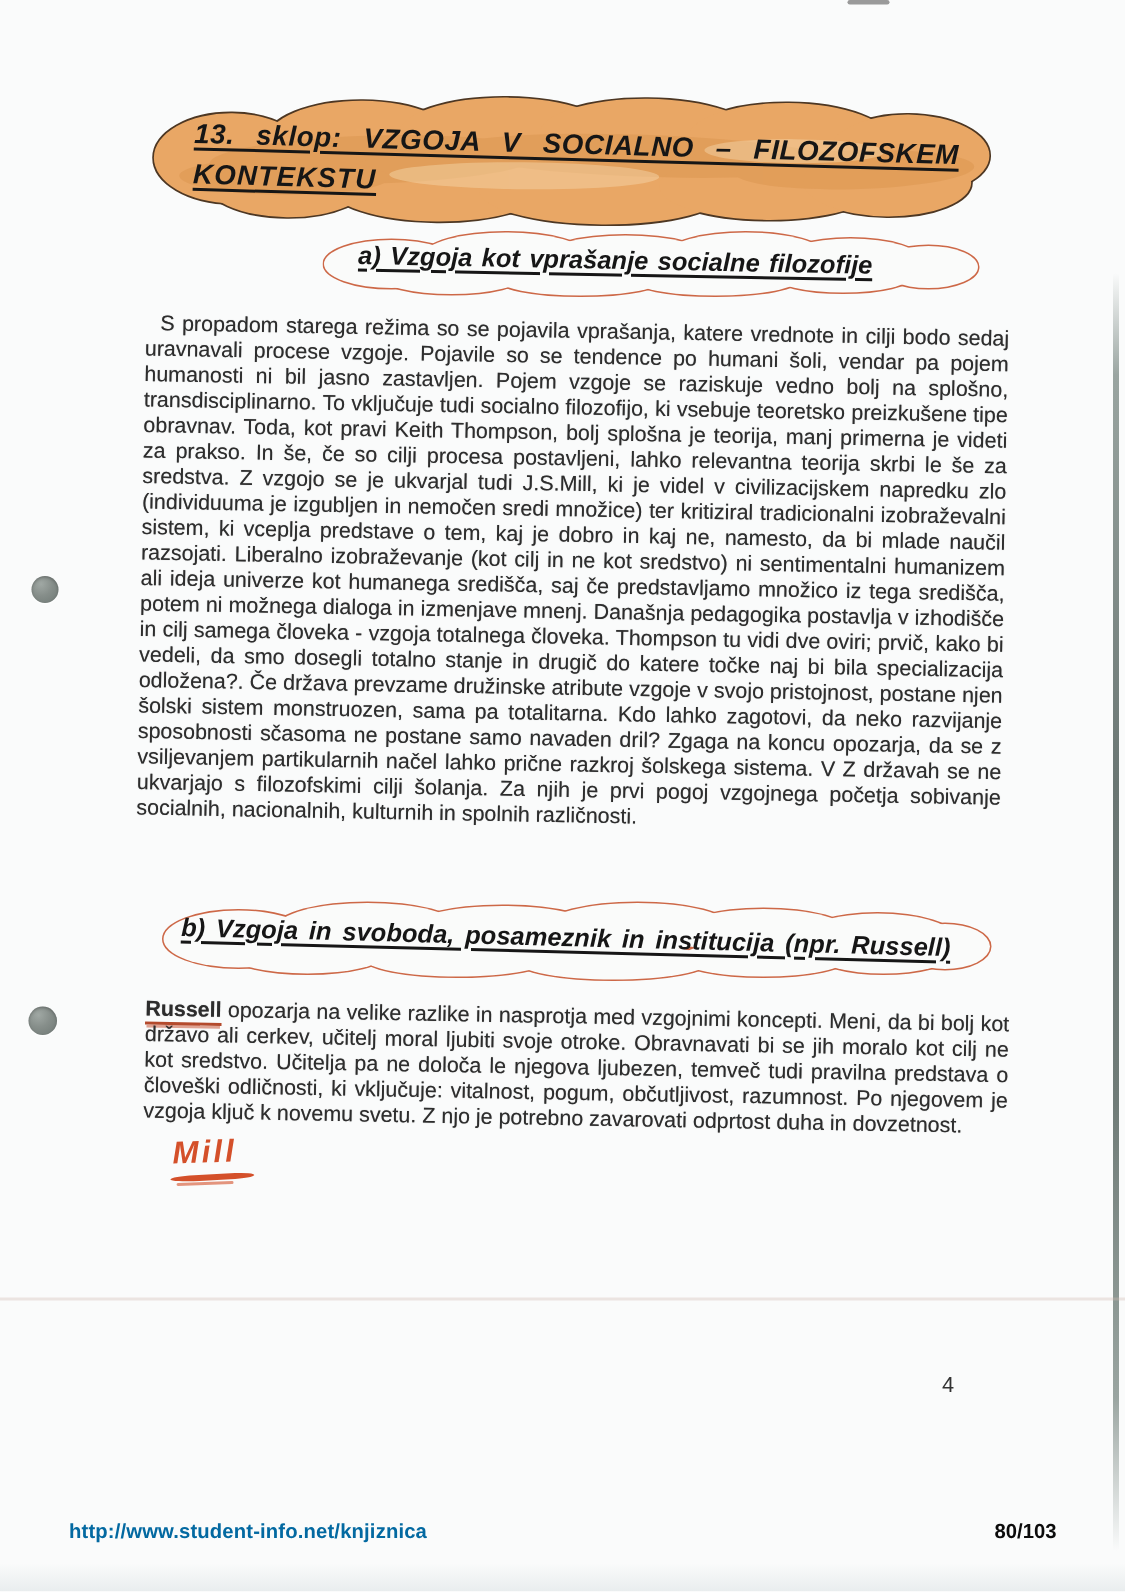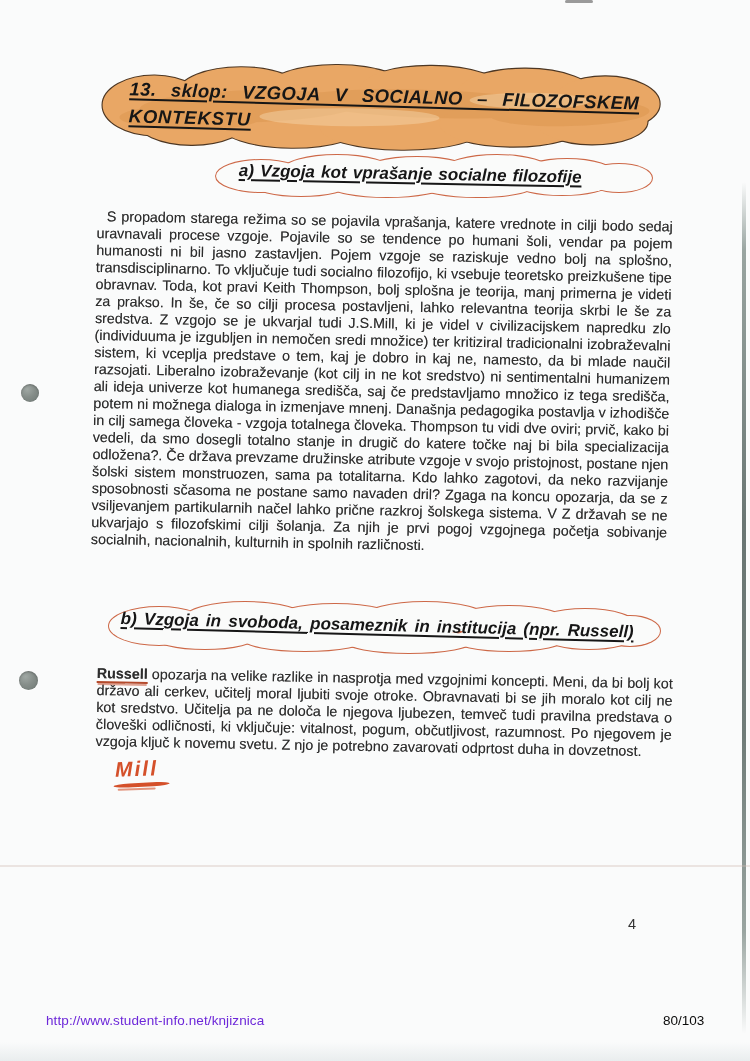--- a/index.html
+++ b/index.html
@@ -54,22 +54,22 @@
   .body-b{top:651px;}
   .lead{font-weight:700;border-bottom:2px solid #b44a2c;box-shadow:0 3px 0 -1px rgba(200,90,60,.55);}
   
   .mill-note{position:absolute;left:115px;top:757px;transform:rotate(-2deg);color:#d4502a;
     font-size:21px;font-weight:700;font-style:italic;letter-spacing:2px;}
   .mill-underline{position:absolute;left:-2px;top:26px;width:56px;height:3.5px;background:#d4502a;
     border-radius:50% 40% 50% 60% / 100% 100% 100% 100%;transform:rotate(-1deg);}
   .mill-underline2{position:absolute;left:2px;top:31px;width:38px;height:1.5px;background:rgba(212,80,42,.6);border-radius:2px;}
   
   .page-num{position:absolute;left:628px;top:916px;font-size:14.5px;color:#333;}
-  .footer-url{position:absolute;left:46px;top:1013px;font-size:13.5px;font-weight:400;color:#6d28d9;letter-spacing:.1px;}
-  .footer-pages{position:absolute;left:663px;top:1013px;font-size:13.5px;font-weight:400;color:#0b0b0b;}
+  .footer-url{position:absolute;left:46px;top:1013px;font-size:13.5px;font-weight:700;color:#0369a1;letter-spacing:.1px;}
+  .footer-pages{position:absolute;left:663px;top:1013px;font-size:13.5px;font-weight:700;color:#0b0b0b;}
 </style>
 </head>
 <body>
 
 <div class="page">
 
   <div class="hole hole1"></div>
   <div class="hole hole2"></div>
   <div class="edge-right"></div>
   <div class="top-smudge"></div>

